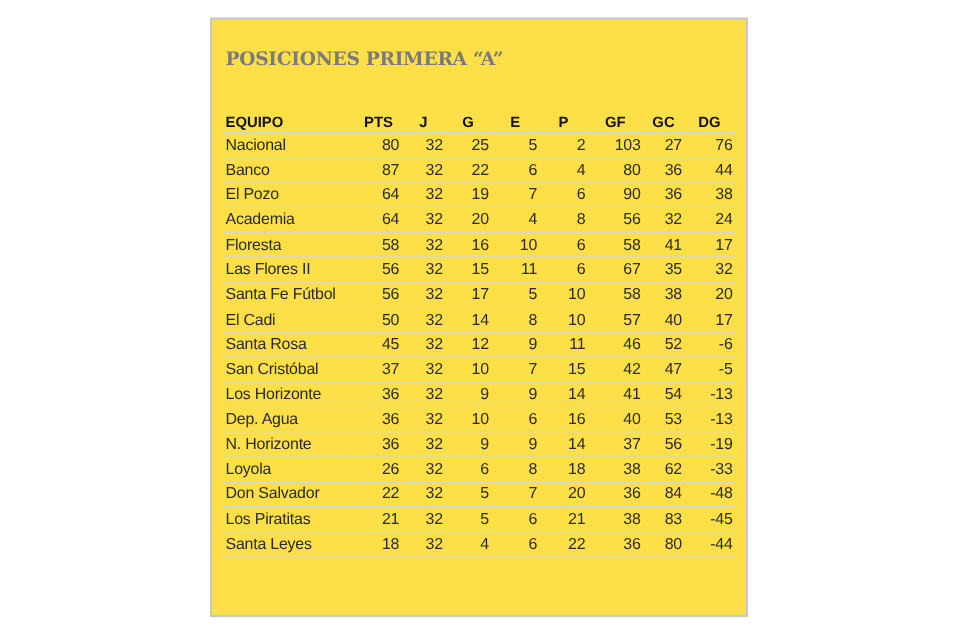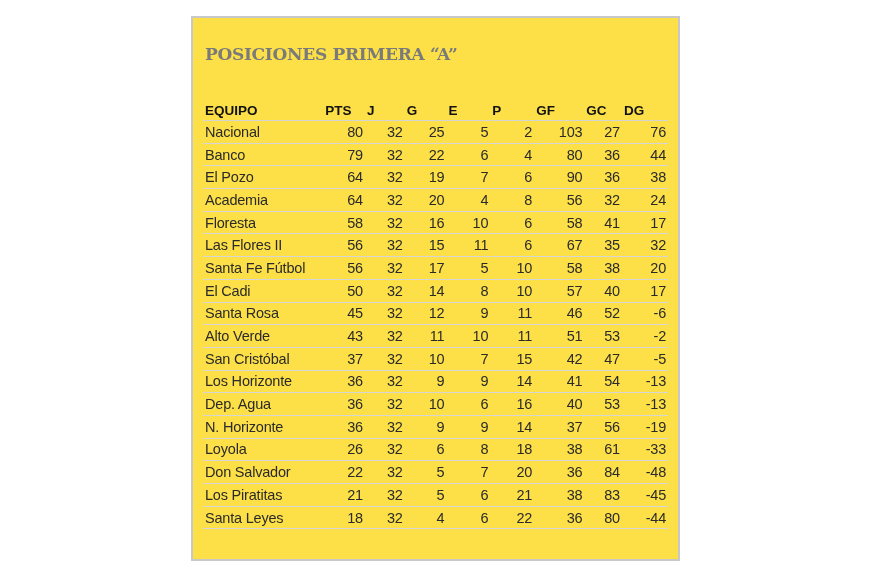--- a/index.html
+++ b/index.html
@@ -12,21 +12,21 @@
       position:absolute; left:12px; top:26px;
       font-family:"DejaVu Serif", serif; font-weight:bold; font-size:17px;
       color:#7a7a7a; letter-spacing:-0.3px; white-space:nowrap;
     }
     table {
       position:absolute; left:10px; top:70px; width:465px;
       border-collapse:collapse; font-family:Liberation Sans, sans-serif;
       font-size:14.5px; color:#2a2a2a;margin-top:12px;
     }
     th {
-      font-weight:bold; font-size:13.5px; color:#111; text-align:left;
+      font-weight:bold; font-size:13.5px; color:#111; text-align:center;
       height:20px; padding:0 2px; border-bottom:1px solid #d4d4d4;
     }
     th.team, td.team { text-align:left; padding-left:2px; }
     td {
       text-align:right; height:21.7px; padding:0 2px;
       border-bottom:1px solid #d6d6d6; white-space:nowrap;
       letter-spacing:-0.2px;
     }
     col.c-team { width:115px; }
     col.c-pts { width:40px; }
@@ -75,21 +75,21 @@
           <td>32</td>
           <td>25</td>
           <td>5</td>
           <td>2</td>
           <td>103</td>
           <td>27</td>
           <td>76</td>
         </tr>
         <tr>
           <td class="team">Banco</td>
-          <td>79</td>
+          <td>87</td>
           <td>32</td>
           <td>22</td>
           <td>6</td>
           <td>4</td>
           <td>80</td>
           <td>36</td>
           <td>44</td>
         </tr>
         <tr>
           <td class="team">El Pozo</td>
@@ -160,31 +160,20 @@
         <tr>
           <td class="team">Santa Rosa</td>
           <td>45</td>
           <td>32</td>
           <td>12</td>
           <td>9</td>
           <td>11</td>
           <td>46</td>
           <td>52</td>
           <td>-6</td>
-        </tr>
-        <tr>
-          <td class="team">Alto Verde</td>
-          <td>43</td>
-          <td>32</td>
-          <td>11</td>
-          <td>10</td>
-          <td>11</td>
-          <td>51</td>
-          <td>53</td>
-          <td>-2</td>
         </tr>
         <tr>
           <td class="team">San Cristóbal</td>
           <td>37</td>
           <td>32</td>
           <td>10</td>
           <td>7</td>
           <td>15</td>
           <td>42</td>
           <td>47</td>
@@ -224,21 +213,21 @@
           <td>-19</td>
         </tr>
         <tr>
           <td class="team">Loyola</td>
           <td>26</td>
           <td>32</td>
           <td>6</td>
           <td>8</td>
           <td>18</td>
           <td>38</td>
-          <td>61</td>
+          <td>62</td>
           <td>-33</td>
         </tr>
         <tr>
           <td class="team">Don Salvador</td>
           <td>22</td>
           <td>32</td>
           <td>5</td>
           <td>7</td>
           <td>20</td>
           <td>36</td>

